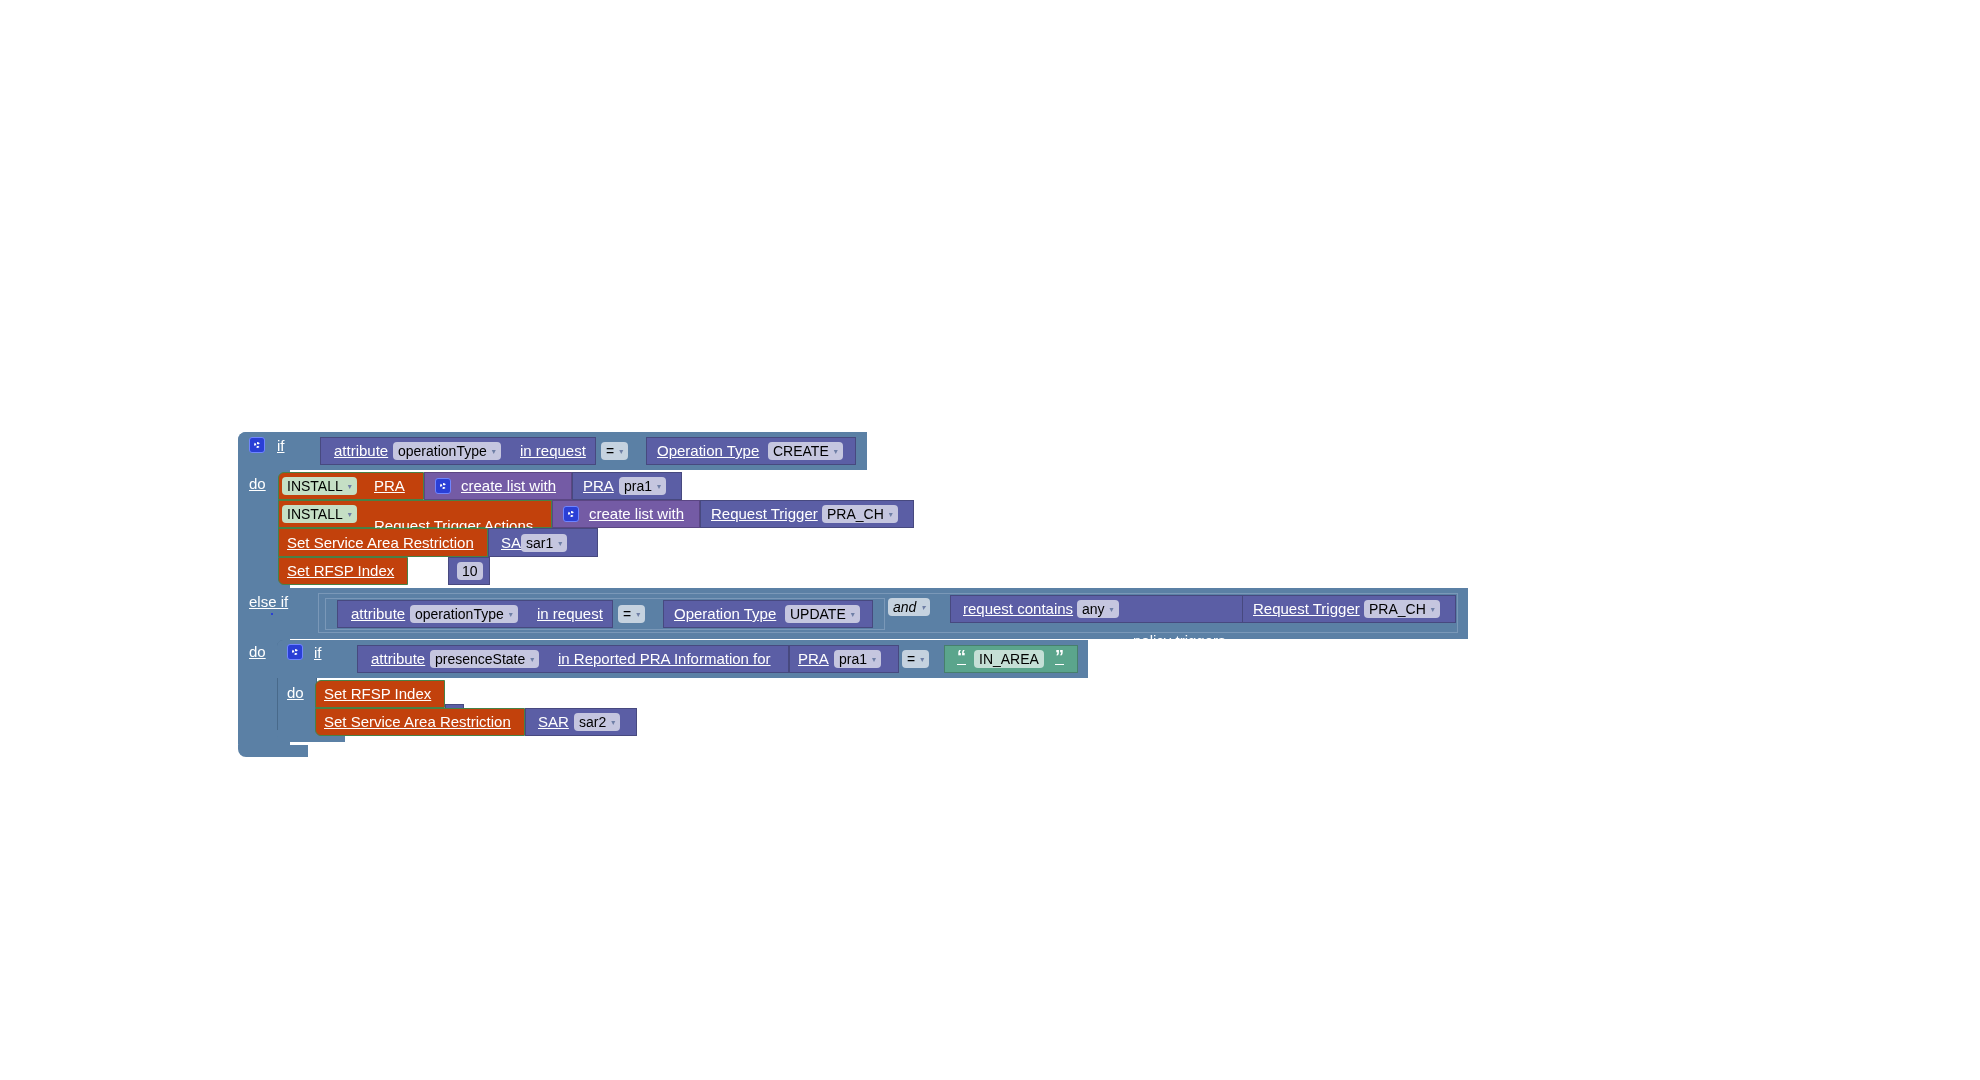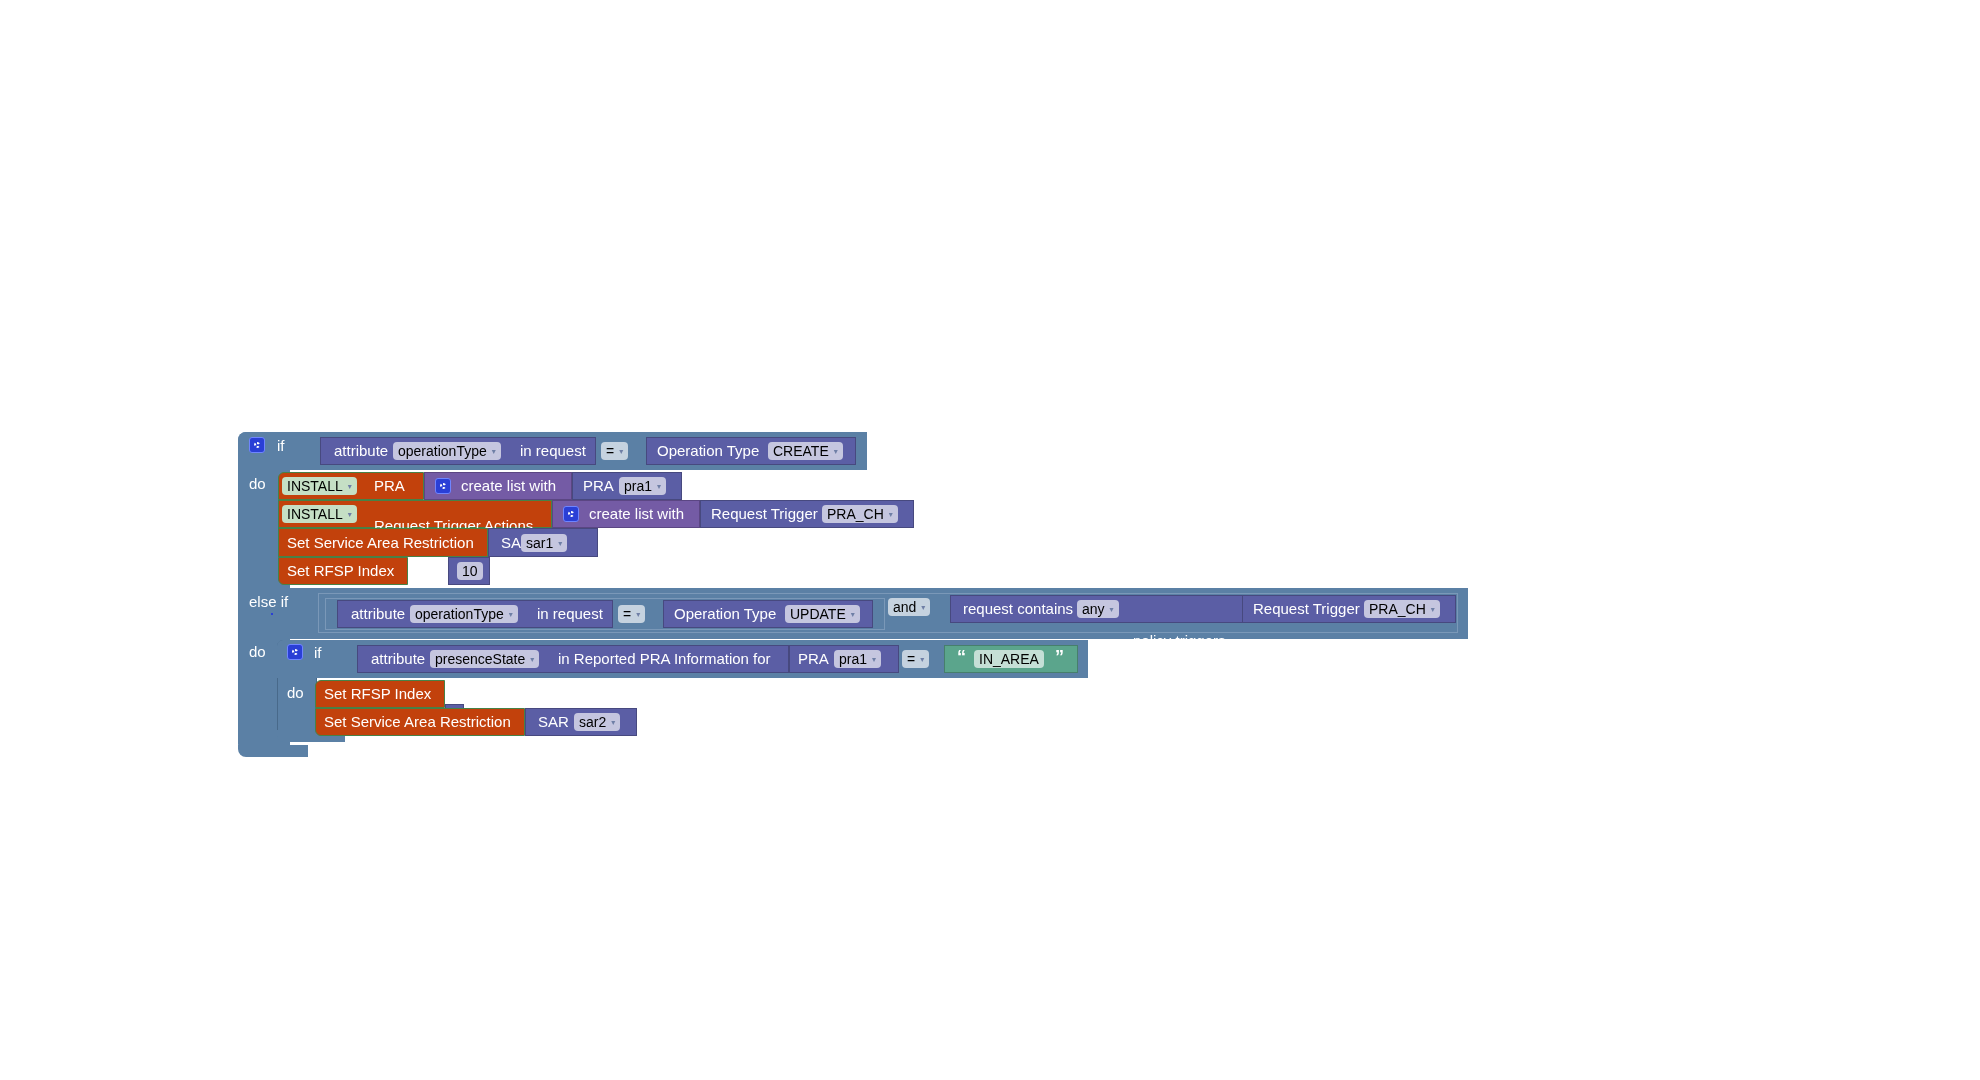--- a/index.html
+++ b/index.html
@@ -4,21 +4,21 @@
 <style>
   html, body { margin:0; padding:0; background:#ffffff; }
   body { width:1980px; height:1080px; position:relative; overflow:hidden;
          font-family:"Liberation Sans", sans-serif; font-size:15px; color:#fff; }
   .abs { position:absolute; box-sizing:border-box; }
   .ctl { background:#5b80a5; }
   .purple { background:#5b5ea5; border:1px solid #47497f; }
   .violet { background:#745ba5; border:1px solid #5b4683; }
   .green { background:#c2410c; border:1px solid #478147; }
   .teal { background:#5ba58c; border:1px solid #477f6c; }
-  .lbl { position:absolute; white-space:nowrap; color:#fff; line-height:18px; }
+  .lbl { position:absolute; white-space:nowrap; color:#fff; line-height:18px;text-decoration:underline; }
   .field { position:absolute; height:18px; line-height:18px; padding:0 5px; border-radius:4px;
            color:#000; white-space:nowrap; font-size:14px; box-sizing:border-box; }
   .f-purple { background:#c5c6df; }
   .f-green { background:#c5dfc5; }
   .f-teal { background:#c5dfd6; }
   .f-ctl { background:#c5d2df; }
   .arrow { font-size:8px; color:#6f7fa6; margin-left:5px; vertical-align:middle; }
   .gear { position:absolute; width:16px; height:16px; border-radius:3px; background:#2a3fd6;
           border:1px solid #6f85ff; box-sizing:border-box; }
   .gear::after { content:""; position:absolute; left:4px; top:4px; width:6px; height:6px;
@@ -100,21 +100,21 @@
 <div class="abs purple" style="left:337px;top:600px;width:276px;height:28px;">
   <span class="lbl" style="left:13px;top:4px;">attribute</span>
   <span class="field f-purple" style="left:72px;top:4px;"><span>operationType</span><span class="arrow">▾</span></span>
   <span class="lbl" style="left:199px;top:4px;">in request</span>
 </div>
 <span class="field f-ctl" style="left:618px;top:605px;"><span>=</span><span class="arrow">▾</span></span>
 <div class="abs purple" style="left:663px;top:600px;width:210px;height:28px;">
   <span class="lbl" style="left:10px;top:4px;">Operation Type</span>
   <span class="field f-purple" style="left:121px;top:4px;"><span>UPDATE</span><span class="arrow">▾</span></span>
 </div>
-<span class="field f-ctl" style="left:888px;top:598px;"><span>and</span><span class="arrow">▾</span></span>
+<span class="field f-ctl" style="left:888px;top:598px;font-style:italic;"><span>and</span><span class="arrow">▾</span></span>
 <div class="abs purple" style="left:950px;top:595px;width:332px;height:28px;">
   <span class="lbl" style="left:12px;top:4px;">request contains</span>
   <span class="field f-purple" style="left:126px;top:4px;"><span>any</span><span class="arrow">▾</span></span>
   <span class="lbl" style="left:182px;top:4px;margin-top:32px;">policy triggers</span>
 </div>
 <div class="abs purple" style="left:1242px;top:595px;width:214px;height:28px;">
   <span class="lbl" style="left:10px;top:4px;">Request Trigger</span>
     <span class="field f-purple" style="left:121px;top:4px;"><span>PRA_CH</span><span class="arrow">▾</span></span>
 </div>
 

